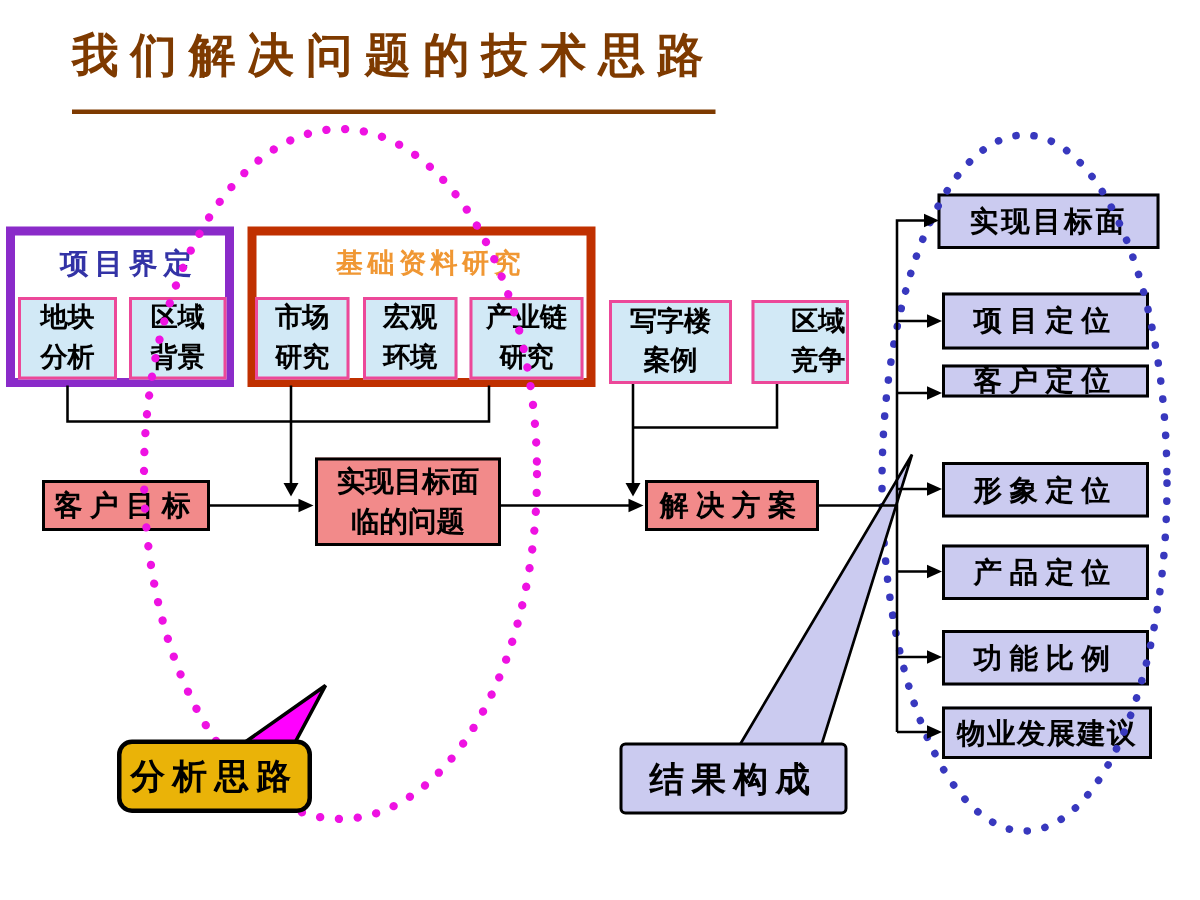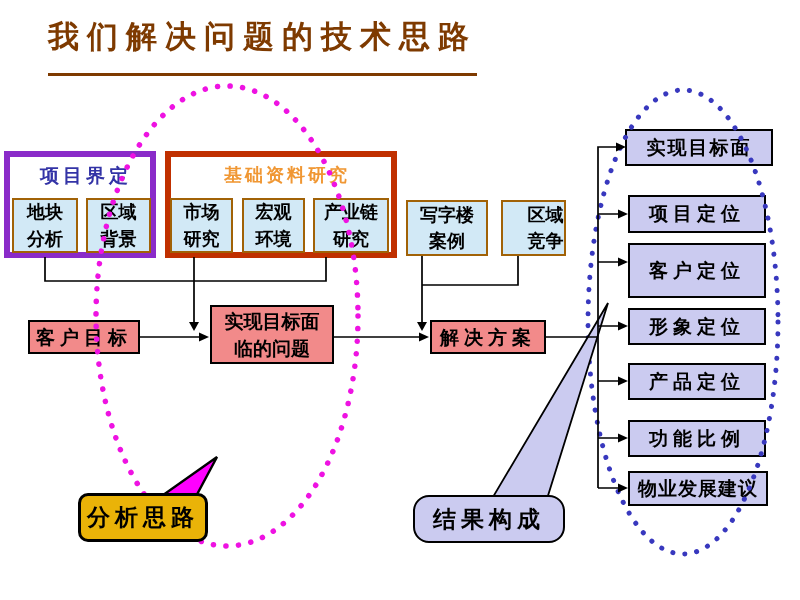--- a/index.html
+++ b/index.html
@@ -17,54 +17,54 @@
   #grp-def{left:4px;top:151px;width:152px;height:107px;border-color:#8A2BC9;}
   #grp-res{left:165px;top:151px;width:232px;height:107px;border-color:#C03000;}
   .group-label{position:absolute;top:6px;left:12px;right:0;text-align:center;
                font-weight:bold;font-size:19px;letter-spacing:4px;white-space:nowrap;}
   #grp-def .group-label{color:#3333A6;}
   #grp-res .group-label{color:#F09733;letter-spacing:3px;font-size:18px;}
 
   
   .box{display:flex;align-items:center;justify-content:center;text-align:center;
        font-weight:bold;color:#000;white-space:pre-line;z-index:3;}
-  .blue{background:#D2E9F6;border:2px solid #a16207;font-size:18px;line-height:1.45;}
+  .blue{background:#D2E9F6;border:2px solid #ec4899;font-size:18px;line-height:1.45;}
   .salmon{background:#F28A8A;border:2px solid #000;font-size:19px;line-height:1.4;}
   .lav{background:#CBCBF0;border:2px solid #000;font-size:19px;letter-spacing:3px;}
 
   #b-dikuai{left:12px;top:198px;width:66px;height:55px;}
   #b-quyubg{left:86px;top:198px;width:65px;height:55px;}
   #b-shichang{left:170px;top:198px;width:63px;height:55px;}
   #b-hongguan{left:242px;top:198px;width:63px;height:55px;}
   #b-chanye{left:313px;top:198px;width:76px;height:55px;}
   #b-xiezilou{left:406px;top:200px;width:82px;height:56px;}
   #b-quyujz{left:501px;top:200px;width:65px;height:56px;padding-left:24px;}
 
   #f-goal{left:28px;top:320px;width:112px;height:34px;letter-spacing:5px;}
   #f-problem{left:210px;top:305px;width:124px;height:59px;}
   #f-solution{left:430px;top:320px;width:116px;height:34px;letter-spacing:5px;}
 
   #r0{left:625px;top:129px;width:148px;height:37px;letter-spacing:2px;}
   #r1{left:628px;top:195px;width:138px;height:38px;letter-spacing:5px;}
-  #r2{left:628px;top:243px;width:138px;height:55px;letter-spacing:5px;}
+  #r2{left:628px;top:243px;width:138px;height:22px;letter-spacing:5px;}
   #r3{left:628px;top:308px;width:138px;height:37px;letter-spacing:5px;}
   #r4{left:628px;top:363px;width:138px;height:37px;letter-spacing:5px;}
   #r5{left:628px;top:420px;width:138px;height:37px;letter-spacing:5px;}
   #r6{left:628px;top:471px;width:140px;height:35px;letter-spacing:1px;}
 
   
   #overlay{left:0;top:0;width:800px;height:600px;z-index:5;pointer-events:none;}
 
   
   .callout{display:flex;align-items:center;justify-content:center;font-weight:bold;
            font-size:23px;letter-spacing:5px;color:#000;z-index:6;}
   #c-analysis{left:78px;top:493px;width:130px;height:49px;background:#eab308;
               border:3px solid #000;border-radius:10px;}
   #c-result{left:413px;top:495px;width:152px;height:48px;background:#CBCBF0;
-            border:2px solid #000;border-radius:16px;}
+            border:2px solid #000;border-radius:4px;}
 </style>
 </head>
 <body>
 
 <div id="title" class="abs">我们解决问题的技术思路</div>
 
 <div id="grp-def" class="abs group">
   <div class="group-label">项目界定</div>
 </div>
 <div id="grp-res" class="abs group">

